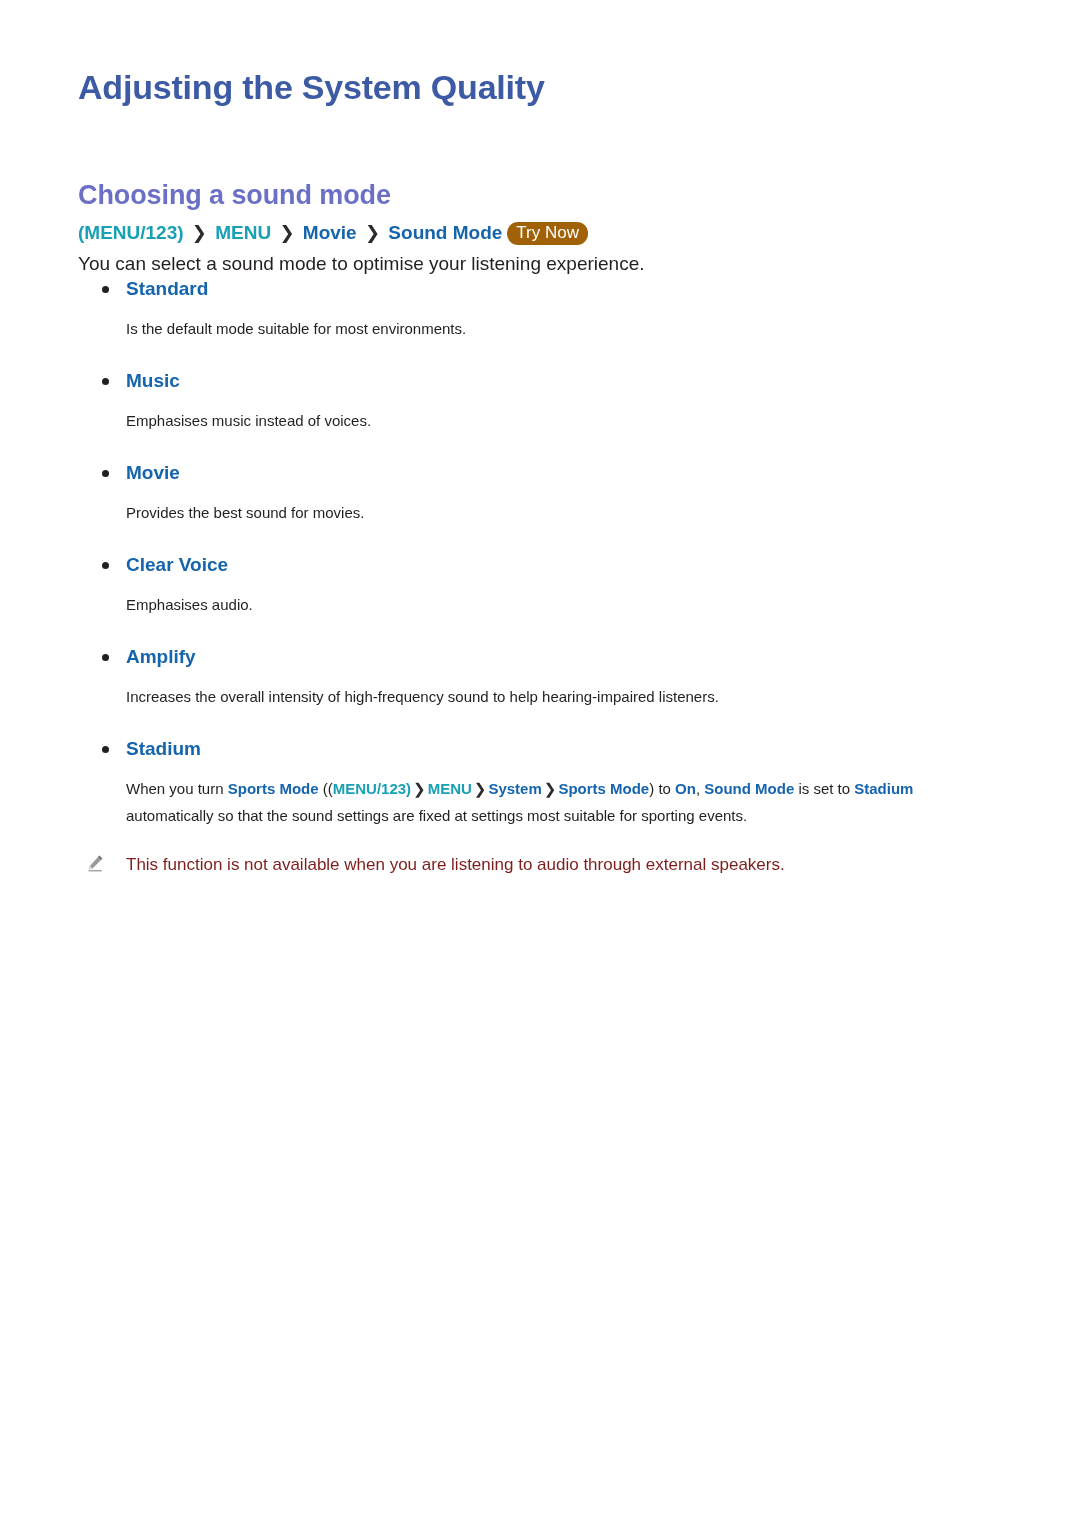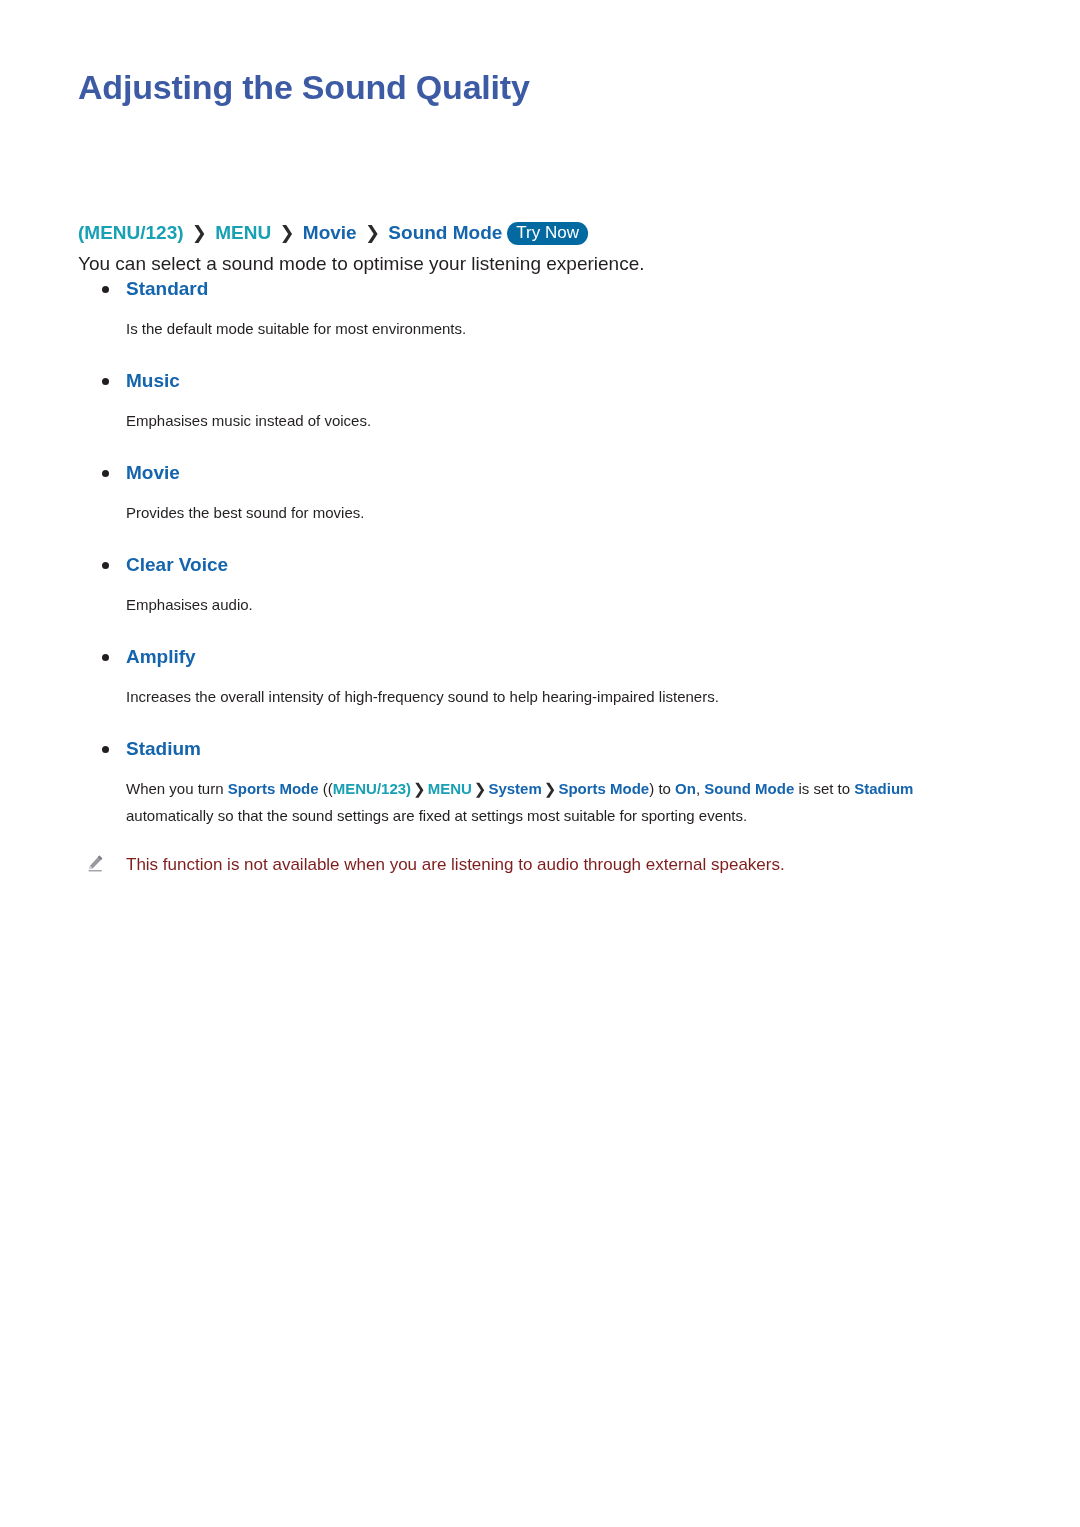--- a/index.html
+++ b/index.html
@@ -59,21 +59,21 @@
   .bc-teal  { color: #18a0b4; }
   .bc-blue  { color: #1464ae; }
   .bc-arrow {
     color: #2b2b2b;
     font-weight: bold;
     padding: 0 3px;
     font-size: 18px;
   }
   .trynow {
     display: inline-block;
-    background: #0369a1;
+    background: #a16207;
     color: #ffffff;
     font-size: 17px;
     font-weight: normal;
     border-radius: 11px;
     padding: 1px 9px 3px 9px;
     margin-left: 5px;
     line-height: 19px;
     vertical-align: 1px;
   }
 
@@ -144,22 +144,23 @@
   }
   .note-indent .pencil { left: 48px; }
   .note-outdent .pencil { left: 8px; }
   .pencil svg { display: block; }
 </style>
 </head>
 <body>
 
 <div class="page">
 
-  <div class="h1">Adjusting the Sound Quality</div>
-
+  <div class="h1">Adjusting the System Quality</div>
+
+  <div class="h2">Choosing a sound mode</div>
 
   <div class="breadcrumb">
     <span class="bc-teal">(</span><span class="bc-teal">MENU/123</span><span class="bc-teal">)</span>
     <span class="bc-arrow">❯</span>
     <span class="bc-teal">MENU</span>
     <span class="bc-arrow">❯</span>
     <span class="bc-blue">Movie</span>
     <span class="bc-arrow">❯</span>
     <span class="bc-blue">Sound Mode</span><span class="trynow">Try Now</span>
   </div>

